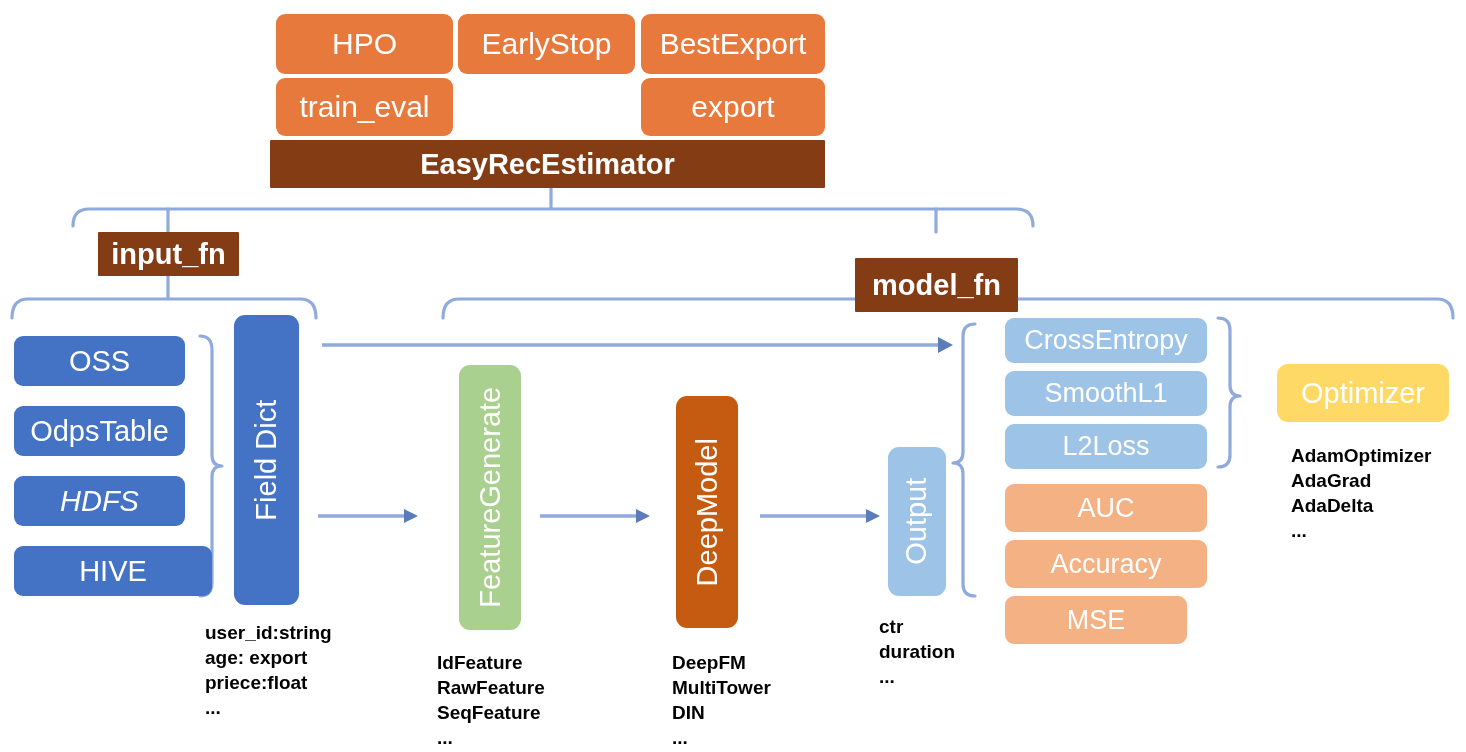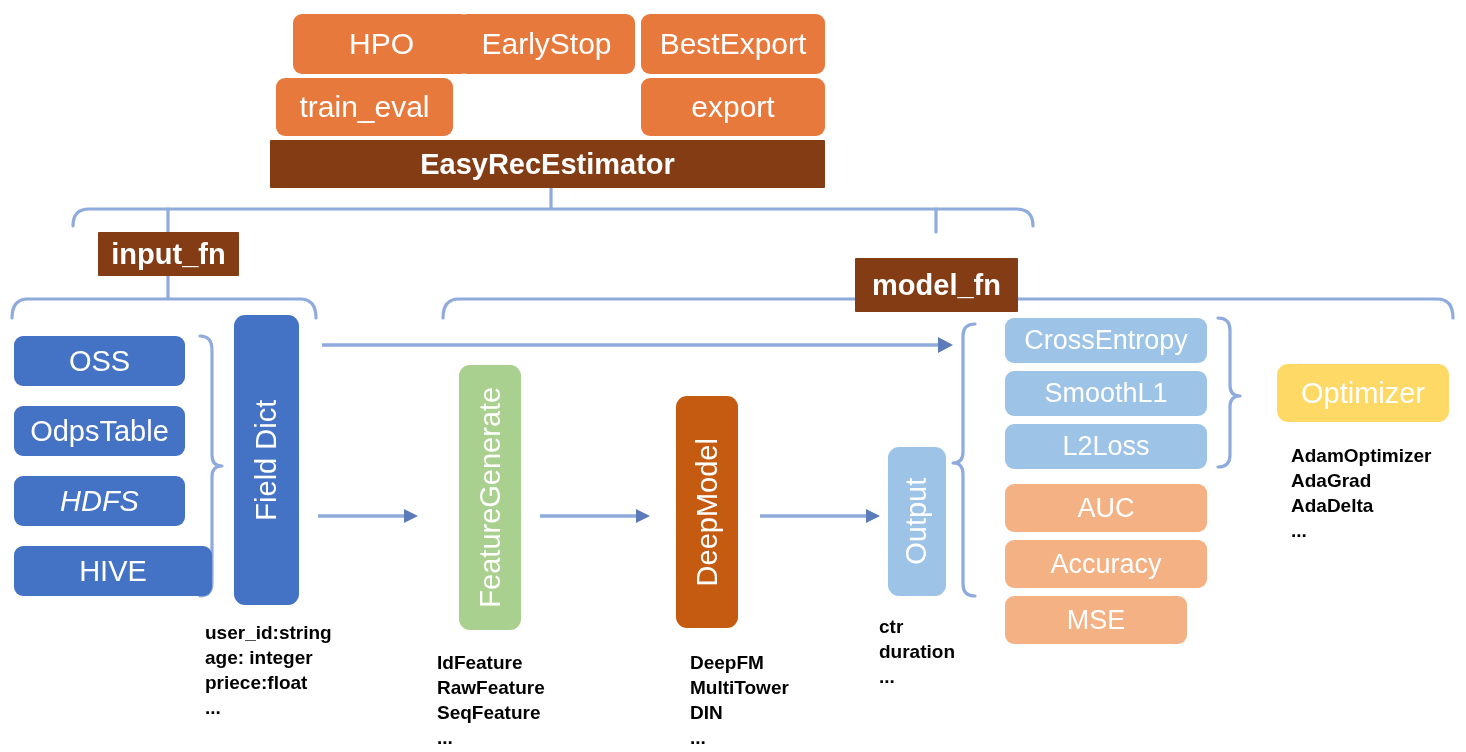--- a/index.html
+++ b/index.html
@@ -158,21 +158,21 @@
     <path class="arrow-line" d="M 540 516 L 642 516"></path>
     <path d="M 636 509 L 650 516 L 636 523 Z" fill="#5B7CB8"></path>
     <path class="arrow-line" d="M 760 516 L 872 516"></path>
     <path d="M 866 509 L 880 516 L 866 523 Z" fill="#5B7CB8"></path>
 
     <path class="conn" d="M 975 324 Q 963 324 963 336 L 963 452 Q 963 463 953 463 Q 963 463 963 474 L 963 584 Q 963 596 975 596"></path>
 
     <path class="conn" d="M 1218 318 Q 1230 318 1230 330 L 1230 385 Q 1230 396 1240 396 Q 1230 396 1230 407 L 1230 455 Q 1230 467 1218 467"></path>
   </svg>
 
-  <div class="box op-box" style="left:293px; top:14px; width:177px; height:60px;">
+  <div class="box op-box" style="left:276px; top:14px; width:177px; height:60px;">
     <span>HPO</span>
   </div>
   <div class="box op-box" style="left:458px; top:14px; width:177px; height:60px;">
     <span>EarlyStop</span>
   </div>
   <div class="box op-box" style="left:641px; top:14px; width:184px; height:60px;">
     <span>BestExport</span>
   </div>
 
   <div class="box op-box" style="left:276px; top:78px; width:177px; height:58px;">
@@ -203,36 +203,36 @@
     <span>HDFS</span>
   </div>
   <div class="box src-box" style="left:14px; top:546px; width:198px; height:50px;">
     <span>HIVE</span>
   </div>
 
   <div class="box fielddict-box vert-label" style="left:234px; top:315px; width:65px; height:290px;">
     <span>Field Dict</span>
   </div>
   <div class="caption" style="left:205px; top:620px;">user_id:string
-age: integer
+age: export
 priece:float
 ...</div>
 
   <div class="box feature-box vert-label" style="left:459px; top:365px; width:62px; height:265px;">
     <span>FeatureGenerate</span>
   </div>
   <div class="caption" style="left:437px; top:650px;">IdFeature
 RawFeature
 SeqFeature
 ...</div>
 
   <div class="box deepmodel-box vert-label" style="left:676px; top:396px; width:62px; height:232px;">
     <span>DeepModel</span>
   </div>
-  <div class="caption" style="left:672px; top:650px;margin-left:18px;">DeepFM
+  <div class="caption" style="left:672px; top:650px;">DeepFM
 MultiTower
 DIN
 ...</div>
 
   <div class="box output-box vert-label" style="left:888px; top:447px; width:58px; height:149px;">
     <span>Output</span>
   </div>
   <div class="caption" style="left:879px; top:614px;">ctr
 duration
 ...</div>

